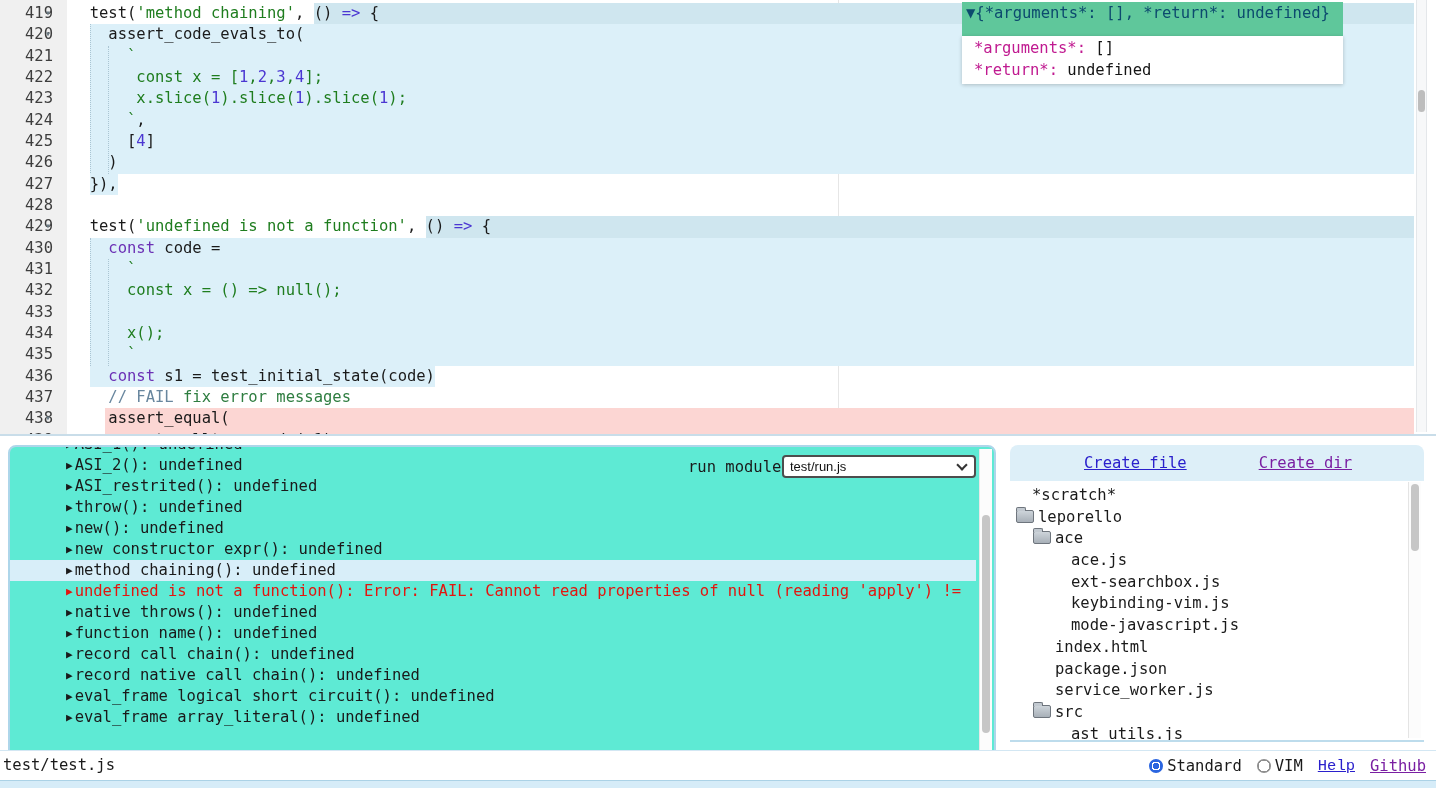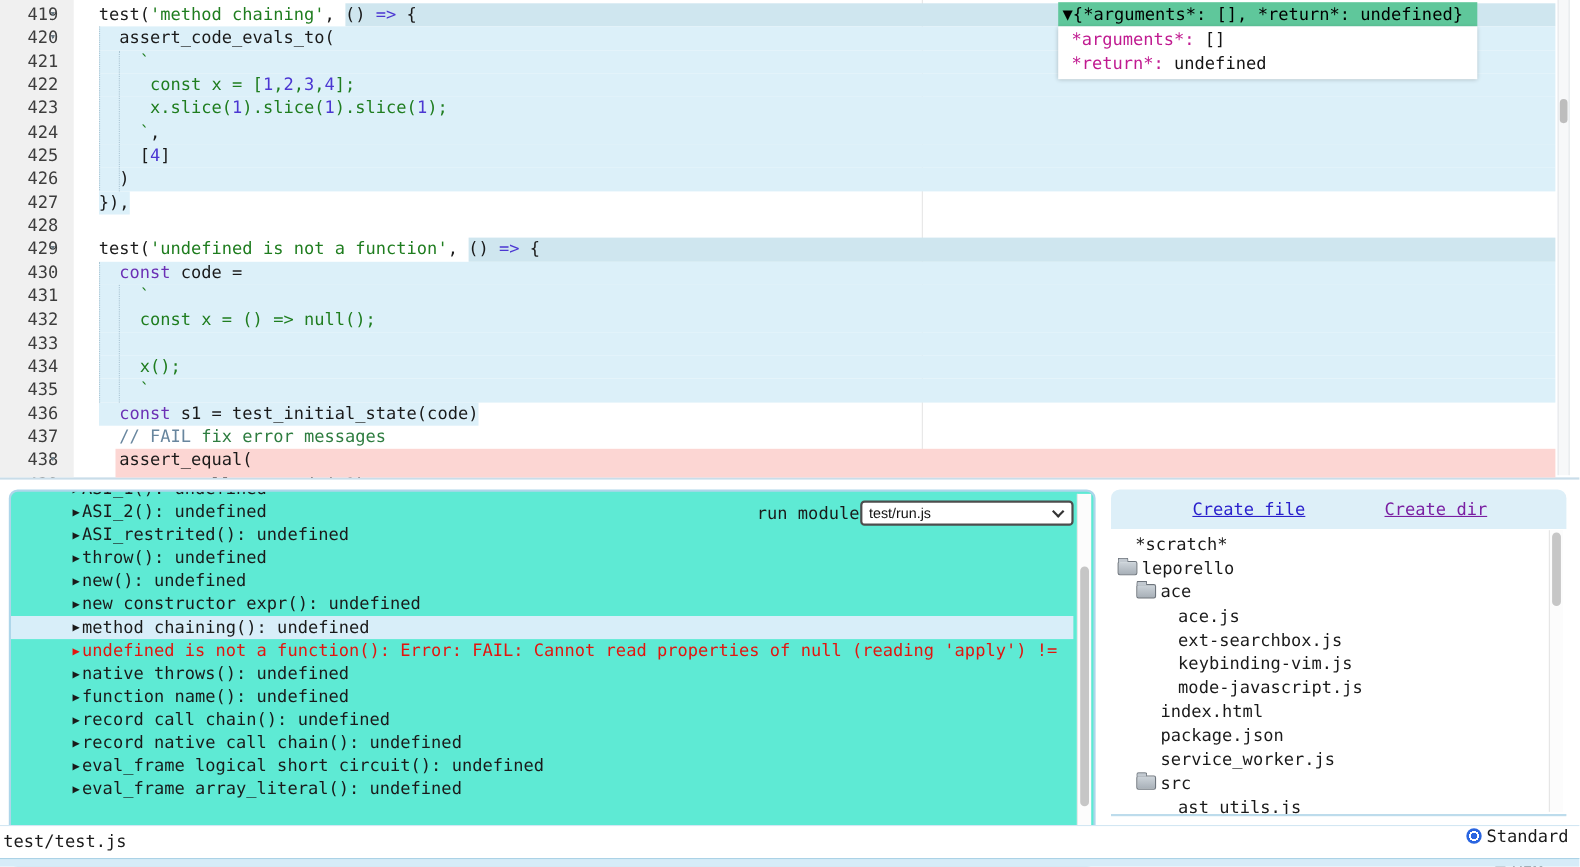--- a/index.html
+++ b/index.html
@@ -31,21 +31,21 @@
   .cmg { color:#2e7d40; }
   .guide { position:absolute; width:0; border-left:1px dotted rgba(90,125,150,.38); }
 
   #editor-vscroll { position:absolute; right:9px; top:0; bottom:2px; width:11px;
     background:#f7f8f9; border-left:1px solid #e4e7ea; border-right:1px solid #e4e7ea; }
   #editor-vthumb { position:absolute; left:1px; top:90px; width:7px; height:22px;
     background:#bdbdbd; border-radius:4px; }
 
   
   #tooltip { position:absolute; left:962px; top:2px; width:381px; z-index:10; }
-  #tooltip-header { height:22px; line-height:22px; background:#5fc79b; color:#000000;
+  #tooltip-header { height:34px; line-height:22px; background:#5fc79b; color:#0c4a6e;
     padding-left:4px; white-space:pre; }
   #tooltip-body { background:#fff; box-shadow:0 1px 4px rgba(0,0,0,.22); padding:1px 0 3px; }
   .tt-row { height:22px; line-height:22px; padding-left:12px; white-space:pre; }
   .tt-key { color:#c01a90; }
   .tt-val { color:#141414; }
 
   
   #console { position:absolute; left:8px; top:445px; width:988px; height:343px;
     border:2px solid #aed6ea; border-radius:8px; background:#5eead4; overflow:hidden; }
   #console-rows { position:absolute; left:0; top:0; right:18px; bottom:15px; overflow:hidden; }
@@ -89,21 +89,21 @@
   #files-vscroll { position:absolute; right:3px; top:1px; bottom:2px; width:13px;
     background:#fcfcfc; border-left:1px solid #e4e4e4; }
   #files-vthumb { position:absolute; left:2px; top:2px; width:8px; height:67px;
     background:#c6c6c6; border-radius:5px; }
 
   
   #statusbar { position:absolute; left:0; top:750px; width:1436px; height:30px;
     background:#fff; border-top:1px solid #d3e7f3; }
   #status-path { position:absolute; left:3px; top:0; line-height:29px; }
   #status-right { position:absolute; right:10px; top:0; height:29px;
-    display:flex; align-items:center; gap:15px;flex-direction:column; }
+    display:flex; align-items:center; gap:15px; }
   .radio-group { display:flex; align-items:center; gap:4px; }
   .radio { width:14px; height:14px; border-radius:50%; display:inline-block; }
   .radio.on  { background:radial-gradient(circle,#2a65e0 0 3px,#fff 3px 4.5px,#2a65e0 4.5px 7px); }
   .radio.off { background:radial-gradient(circle,#fff 0 5.2px,#8f8f8f 5.2px 7px); }
   #link-help   { color:#2a20cc; text-decoration:underline;font-family:Liberation Mono, monospace; }
   #link-github { color:#7a1fa2; text-decoration:underline; }
   #bottom-strip { position:absolute; left:0; top:780px; width:1436px; height:8px;
     background:#d6ecf8; border-top:1px solid #abd2e6; }
 </style>
 </head>

